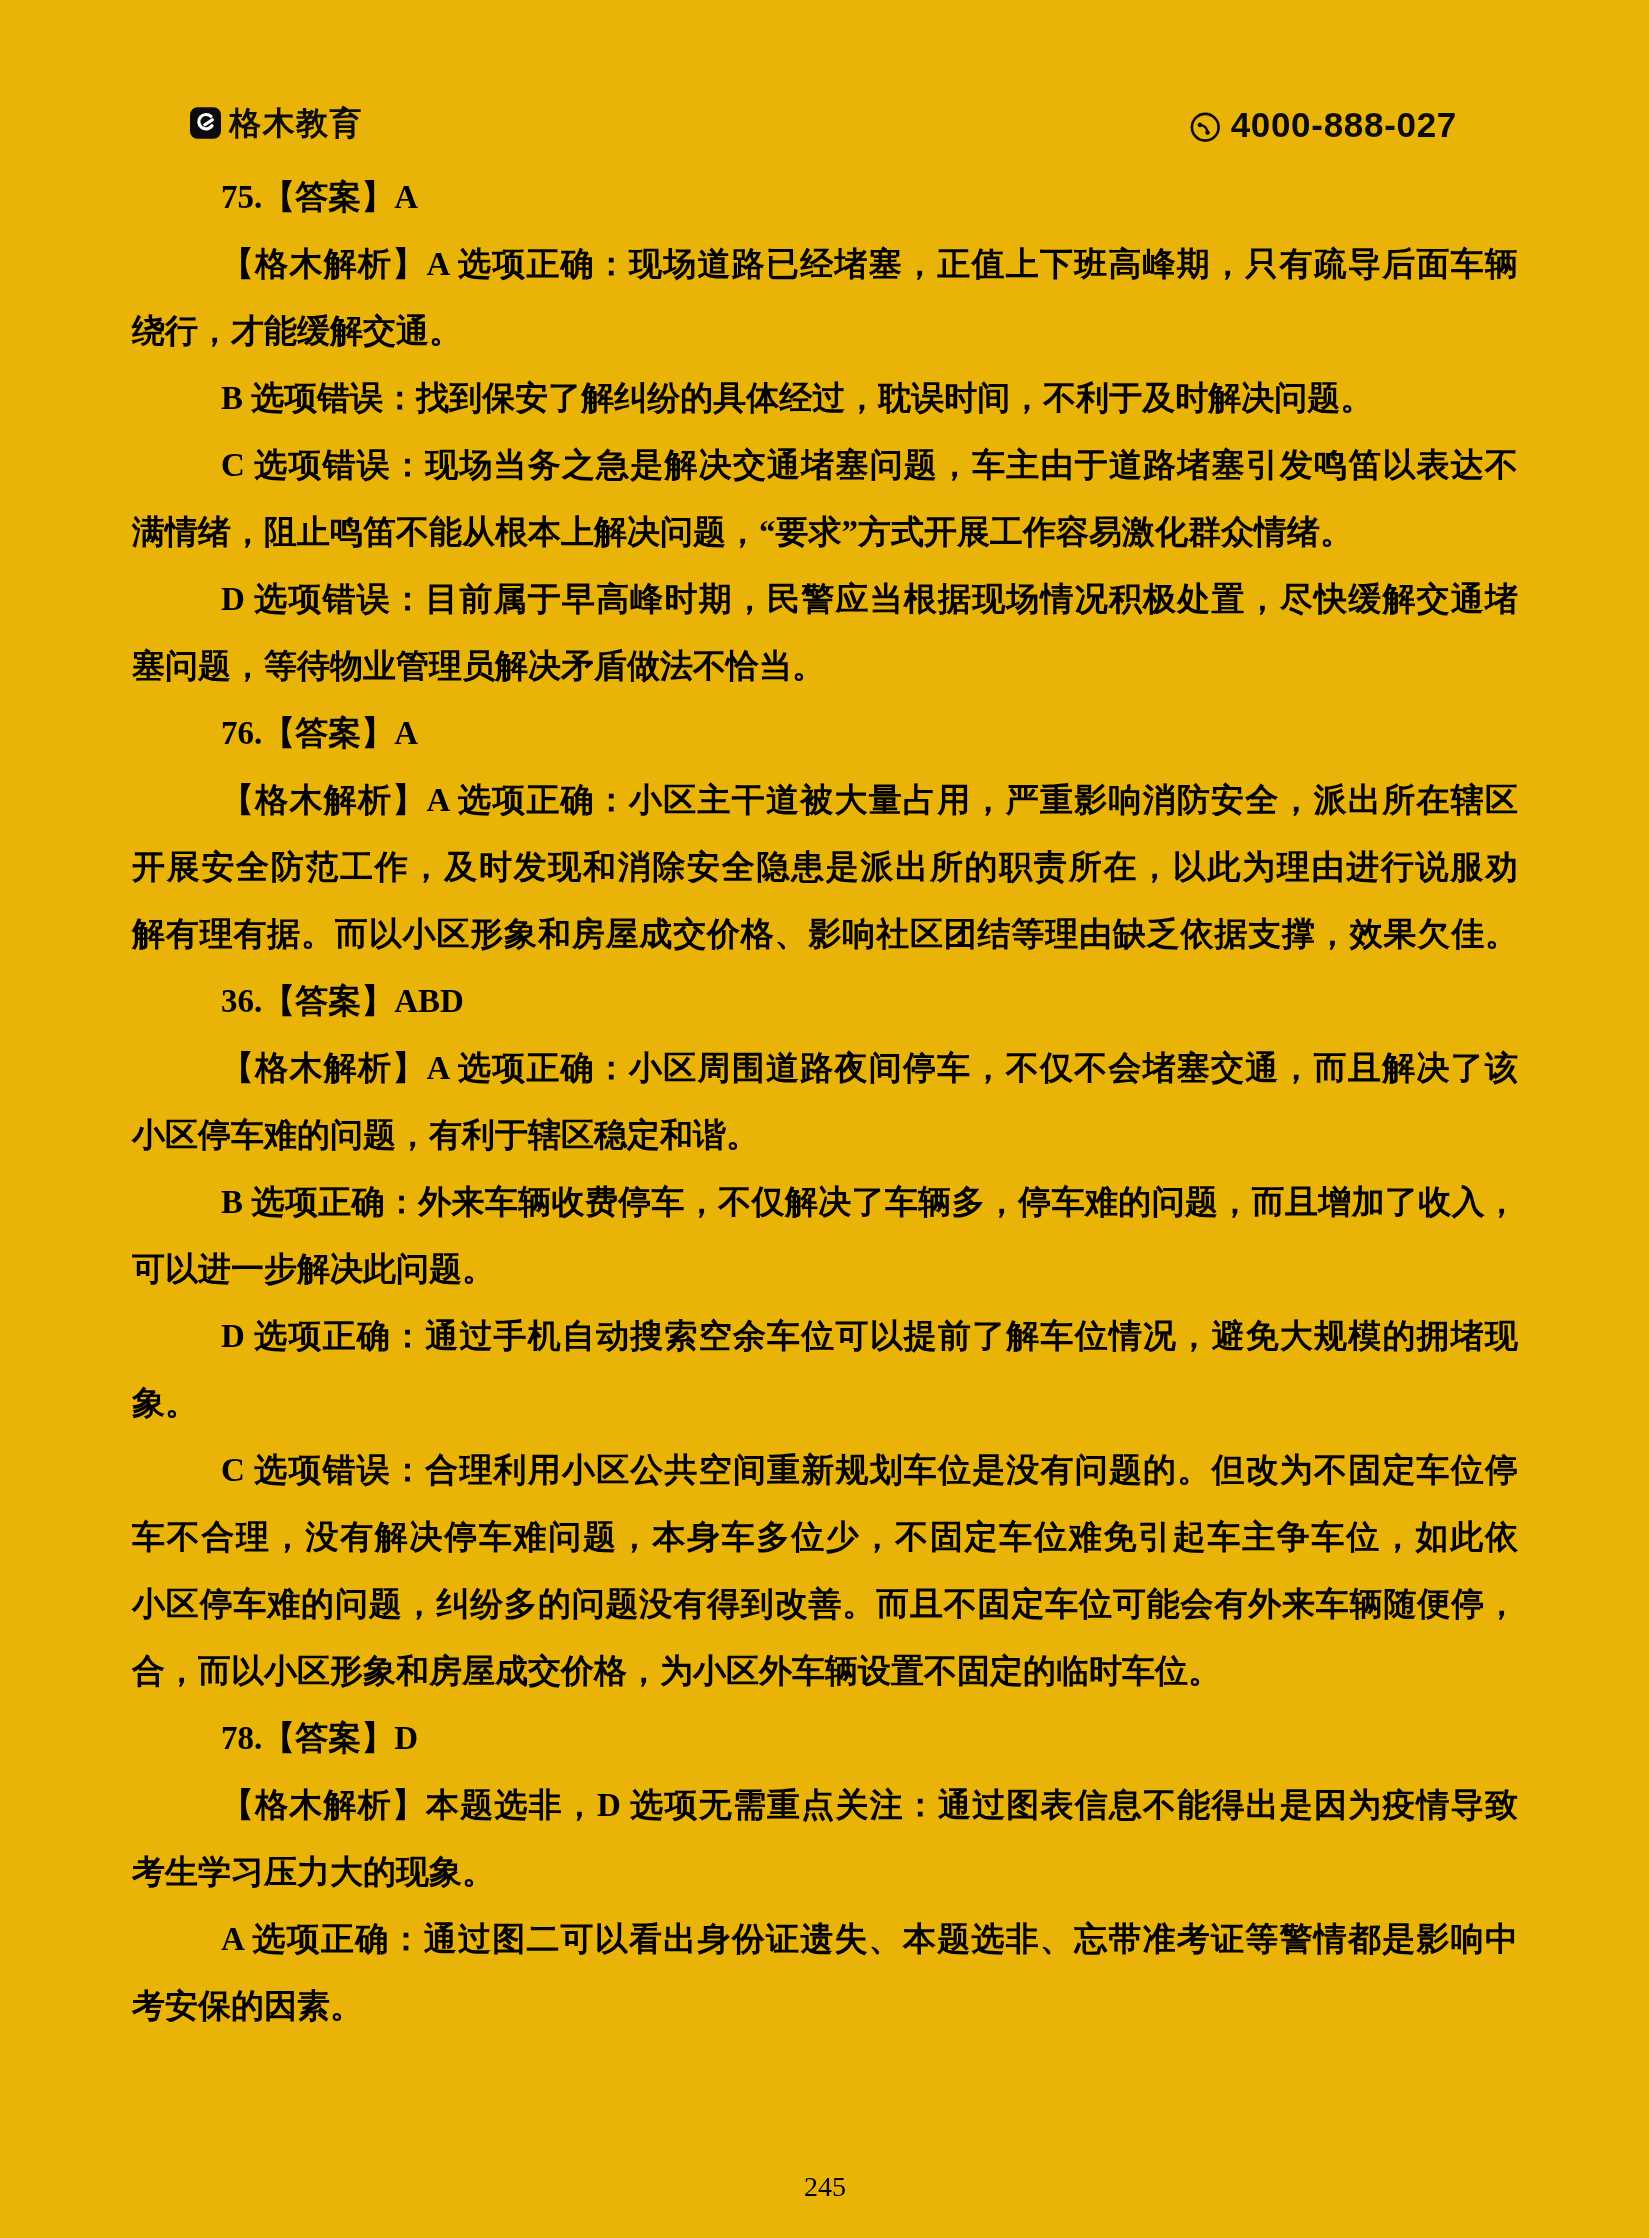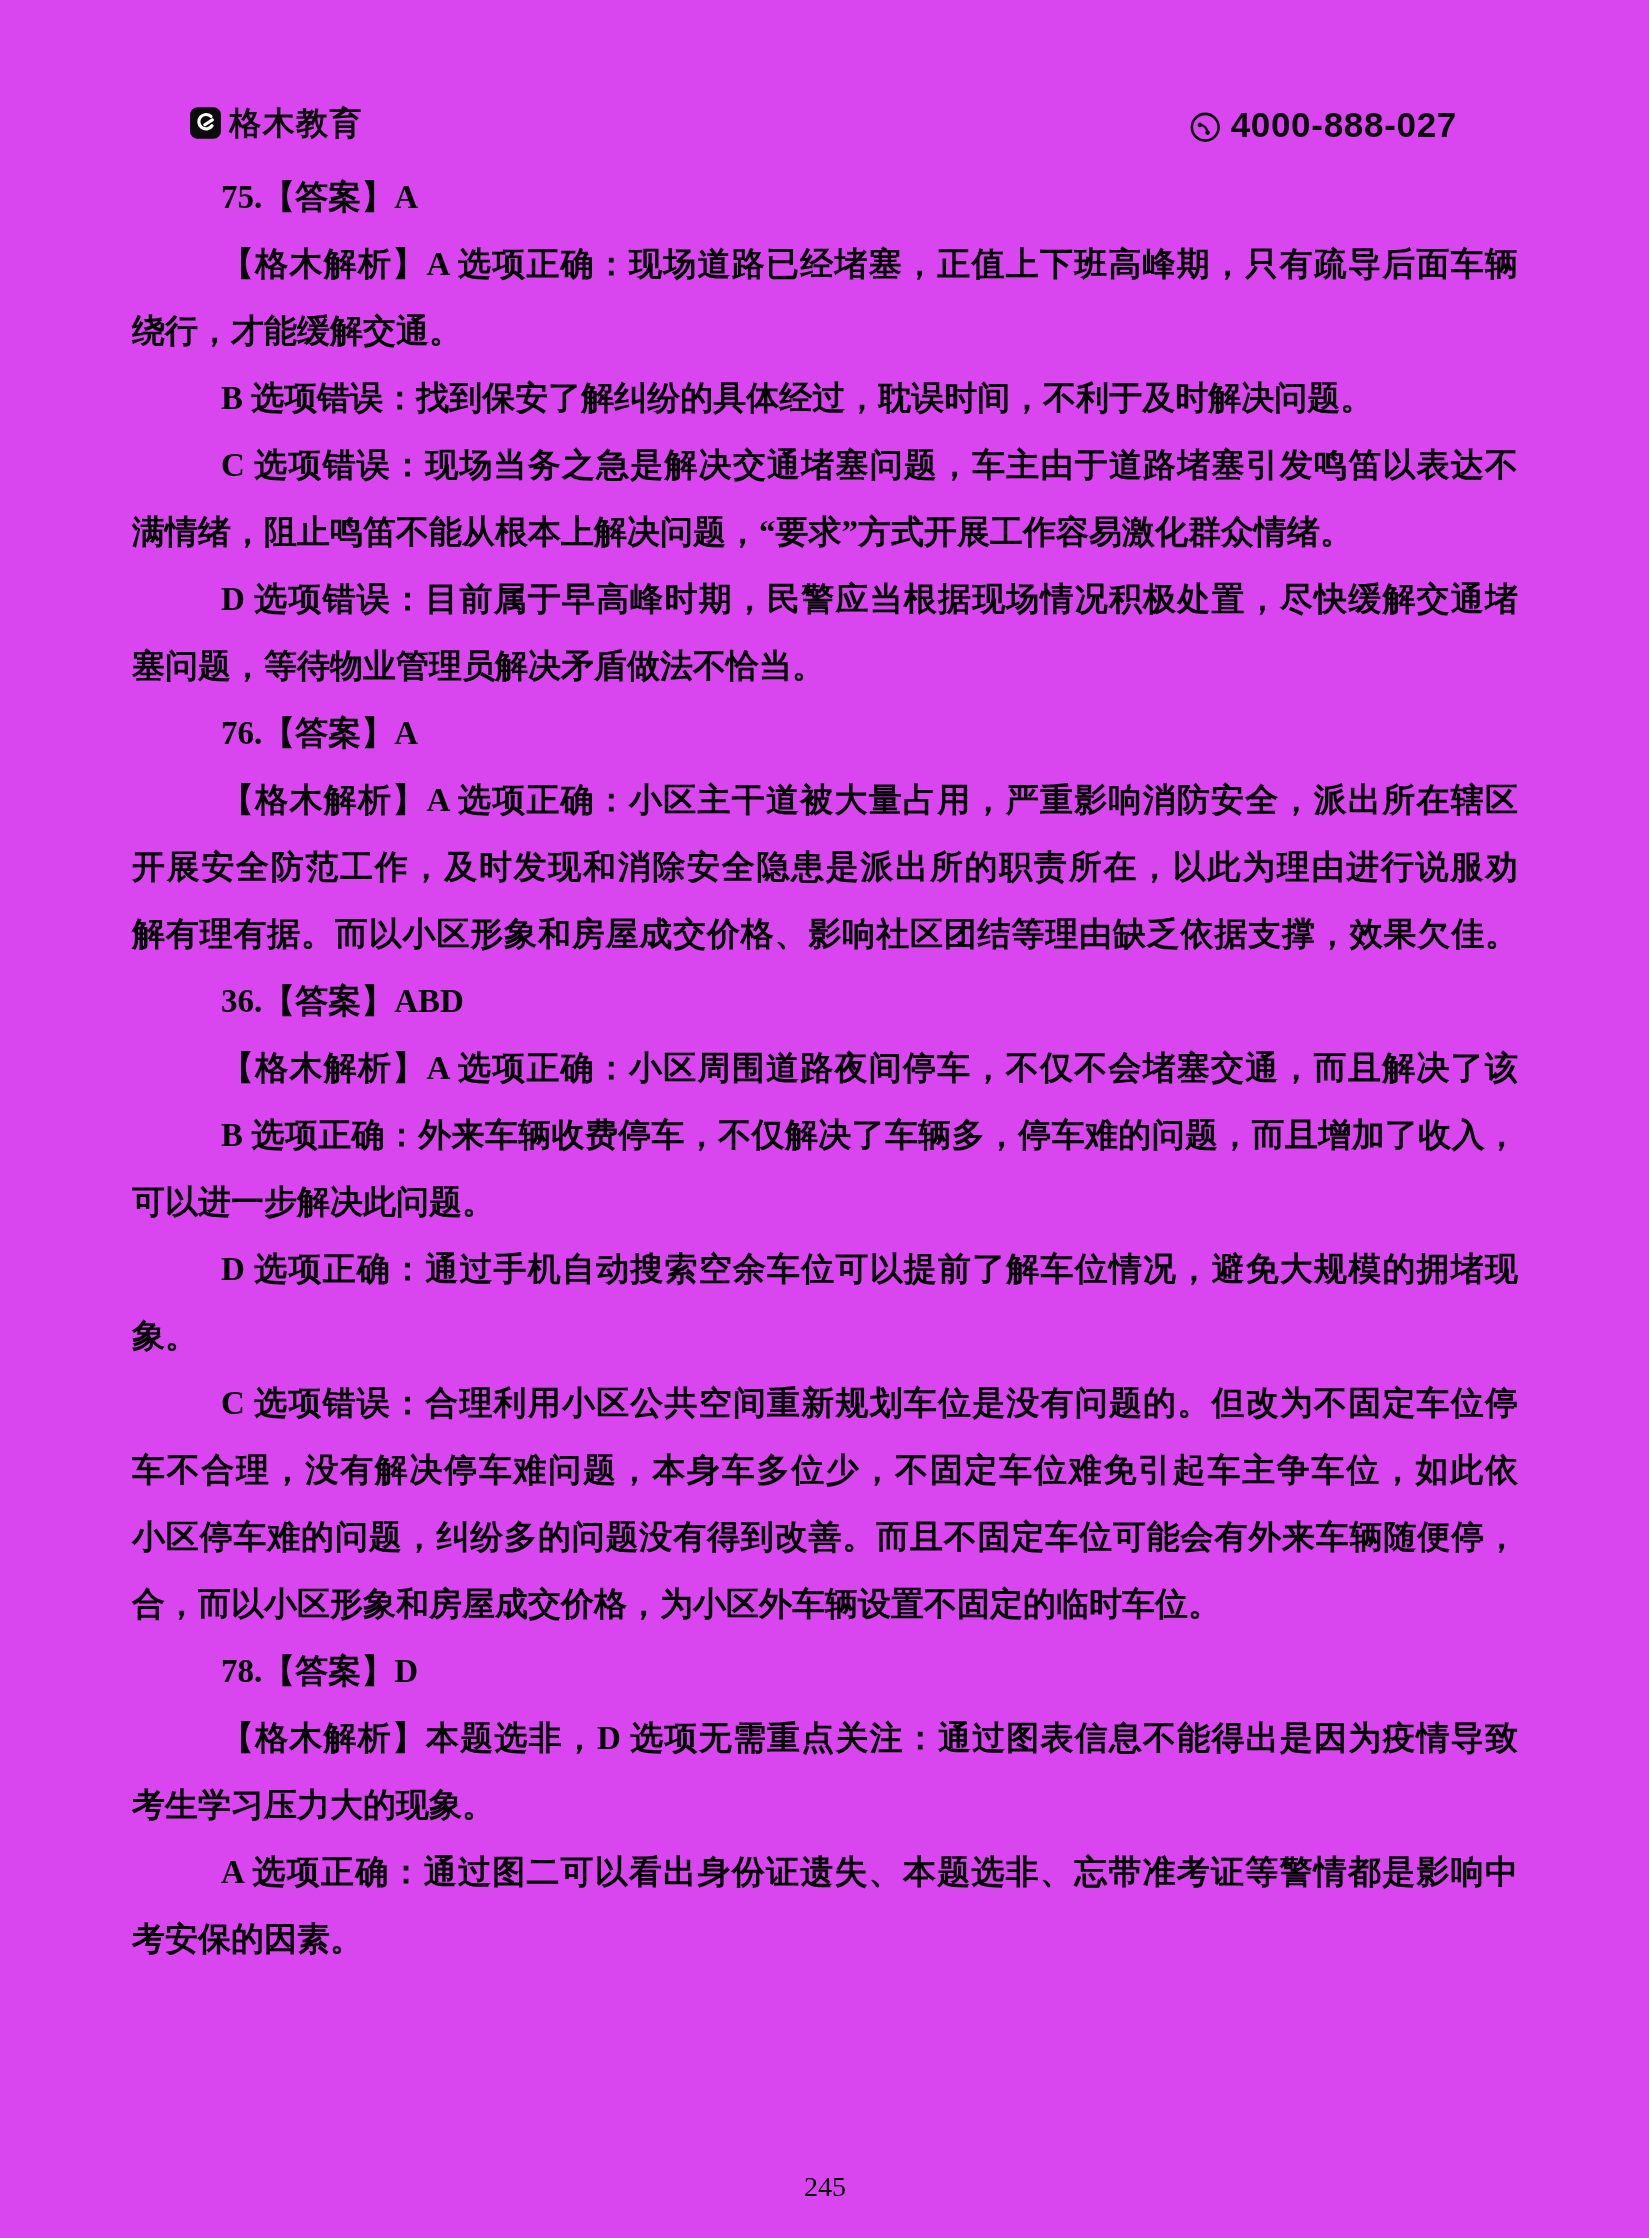--- a/index.html
+++ b/index.html
@@ -1,20 +1,20 @@
 <!DOCTYPE html>
 <html style="font-size:11px"><head>
 <meta charset="utf-8">
 <style>
   html, body { margin: 0; padding: 0; background: #ffffff; }
   #page {
     position: relative;
     width: 1650px;
     height: 2239px;
-    background: #d946ef;
+    background: #eab308;
     color: #000000;
     font-family: "Liberation Serif", "DejaVu Serif", serif;
     overflow: hidden;
   }
 
   
   .header {
     position: absolute;
     left: 132px;
     top: 97px;
@@ -129,20 +129,21 @@
     <div class="ln ind jf">C 选项错误：现场当务之急是解决交通堵塞问题，车主由于道路堵塞引发鸣笛以表达不</div>
     <div class="ln">满情绪，阻止鸣笛不能从根本上解决问题，“要求”方式开展工作容易激化群众情绪。</div>
     <div class="ln ind jf">D 选项错误：目前属于早高峰时期，民警应当根据现场情况积极处置，尽快缓解交通堵</div>
     <div class="ln">塞问题，等待物业管理员解决矛盾做法不恰当。</div>
     <div class="ln ind">76.【答案】A</div>
     <div class="ln ind jf">【格木解析】A 选项正确：小区主干道被大量占用，严重影响消防安全，派出所在辖区</div>
     <div class="ln jf">开展安全防范工作，及时发现和消除安全隐患是派出所的职责所在，以此为理由进行说服劝</div>
     <div class="ln jf">解有理有据。而以小区形象和房屋成交价格、影响社区团结等理由缺乏依据支撑，效果欠佳。</div>
     <div class="ln ind">36.【答案】ABD</div>
     <div class="ln ind jf">【格木解析】A 选项正确：小区周围道路夜间停车，不仅不会堵塞交通，而且解决了该</div>
+    <div class="ln">小区停车难的问题，有利于辖区稳定和谐。</div>
     <div class="ln ind jf">B 选项正确：外来车辆收费停车，不仅解决了车辆多，停车难的问题，而且增加了收入，</div>
     <div class="ln">可以进一步解决此问题。</div>
     <div class="ln ind jf">D 选项正确：通过手机自动搜索空余车位可以提前了解车位情况，避免大规模的拥堵现</div>
     <div class="ln">象。</div>
     <div class="ln ind jf">C 选项错误：合理利用小区公共空间重新规划车位是没有问题的。但改为不固定车位停</div>
     <div class="ln jf">车不合理，没有解决停车难问题，本身车多位少，不固定车位难免引起车主争车位，如此依</div>
     <div class="ln jf">小区停车难的问题，纠纷多的问题没有得到改善。而且不固定车位可能会有外来车辆随便停，</div>
     <div class="ln">合，而以小区形象和房屋成交价格，为小区外车辆设置不固定的临时车位。</div>
     <div class="ln ind">78.【答案】D</div>
     <div class="ln ind jf">【格木解析】本题选非，D 选项无需重点关注：通过图表信息不能得出是因为疫情导致</div>

